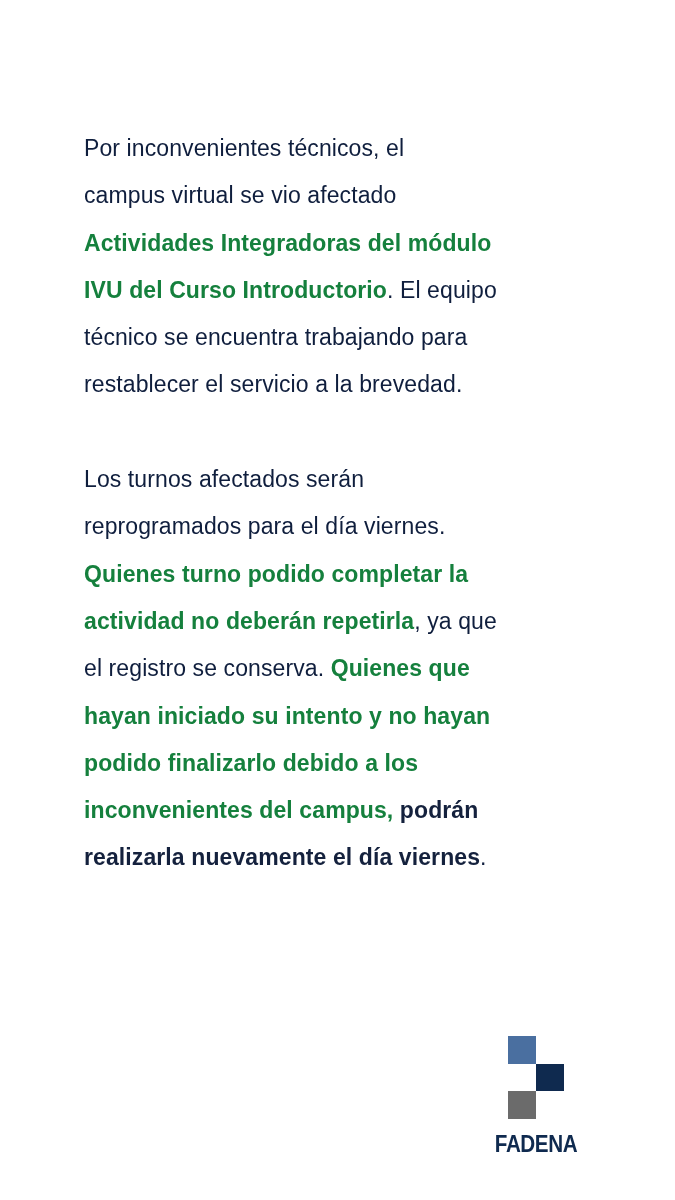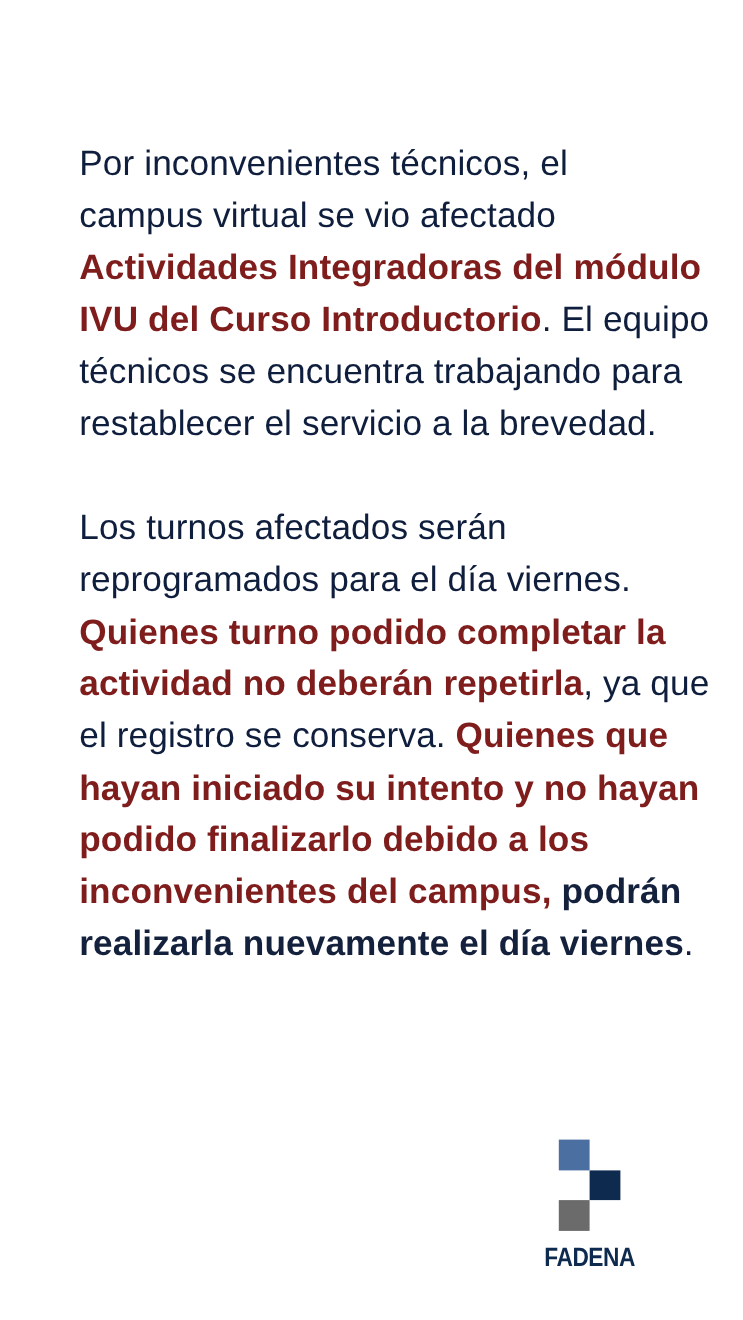--- a/index.html
+++ b/index.html
@@ -20,30 +20,31 @@
     top: 125px;
     width: 560px;
   }
   .paragraph {
     margin: 0;
   }
   .line {
     display: block;
     height: 47.3px;
     line-height: 47.3px;
-    font-size: 32px;
+    font-size: 23px;
     white-space: nowrap;
     color: #0f1e3d;
     letter-spacing: 0.1px;
+    margin-left: 12px;
   }
   .para-gap {
     height: 47.3px;
   }
   .seg-regular { font-weight: 400; color: #0f1e3d; }
-  .seg-bold-blue { font-weight: 700; color: #7f1d1d; }
+  .seg-bold-blue { font-weight: 700; color: #15803d; }
   .seg-bold-navy { font-weight: 700; color: #14213d; text-align: center; }
 
   .logo {
     position: absolute;
     left: 480px;
     top: 1036px;
     width: 110px;
     height: 125px;
   }
   .logo-sq {
@@ -71,21 +72,21 @@
 </style>
 </head>
 <body>
 
 <main class="notice">
   <p class="paragraph">
     <span class="line"><span class="seg-regular">Por inconvenientes técnicos, el</span></span>
     <span class="line"><span class="seg-regular">campus virtual se vio afectado</span></span>
     <span class="line"><span class="seg-bold-blue">Actividades Integradoras del módulo</span></span>
     <span class="line"><span class="seg-bold-blue">IVU del Curso Introductorio</span><span class="seg-regular">. El equipo</span></span>
-    <span class="line"><span class="seg-regular">técnicos se encuentra trabajando para</span></span>
+    <span class="line"><span class="seg-regular">técnico se encuentra trabajando para</span></span>
     <span class="line"><span class="seg-regular">restablecer el servicio a la brevedad.</span></span>
   </p>
   <div class="para-gap"></div>
   <p class="paragraph">
     <span class="line"><span class="seg-regular">Los turnos afectados serán</span></span>
     <span class="line"><span class="seg-regular">reprogramados para el día viernes.</span></span>
     <span class="line"><span class="seg-bold-blue">Quienes turno podido completar la</span></span>
     <span class="line"><span class="seg-bold-blue">actividad no deberán repetirla</span><span class="seg-regular">, ya que</span></span>
     <span class="line"><span class="seg-regular">el registro se conserva. </span><span class="seg-bold-blue">Quienes que</span></span>
     <span class="line"><span class="seg-bold-blue">hayan iniciado su intento y no hayan</span></span>

